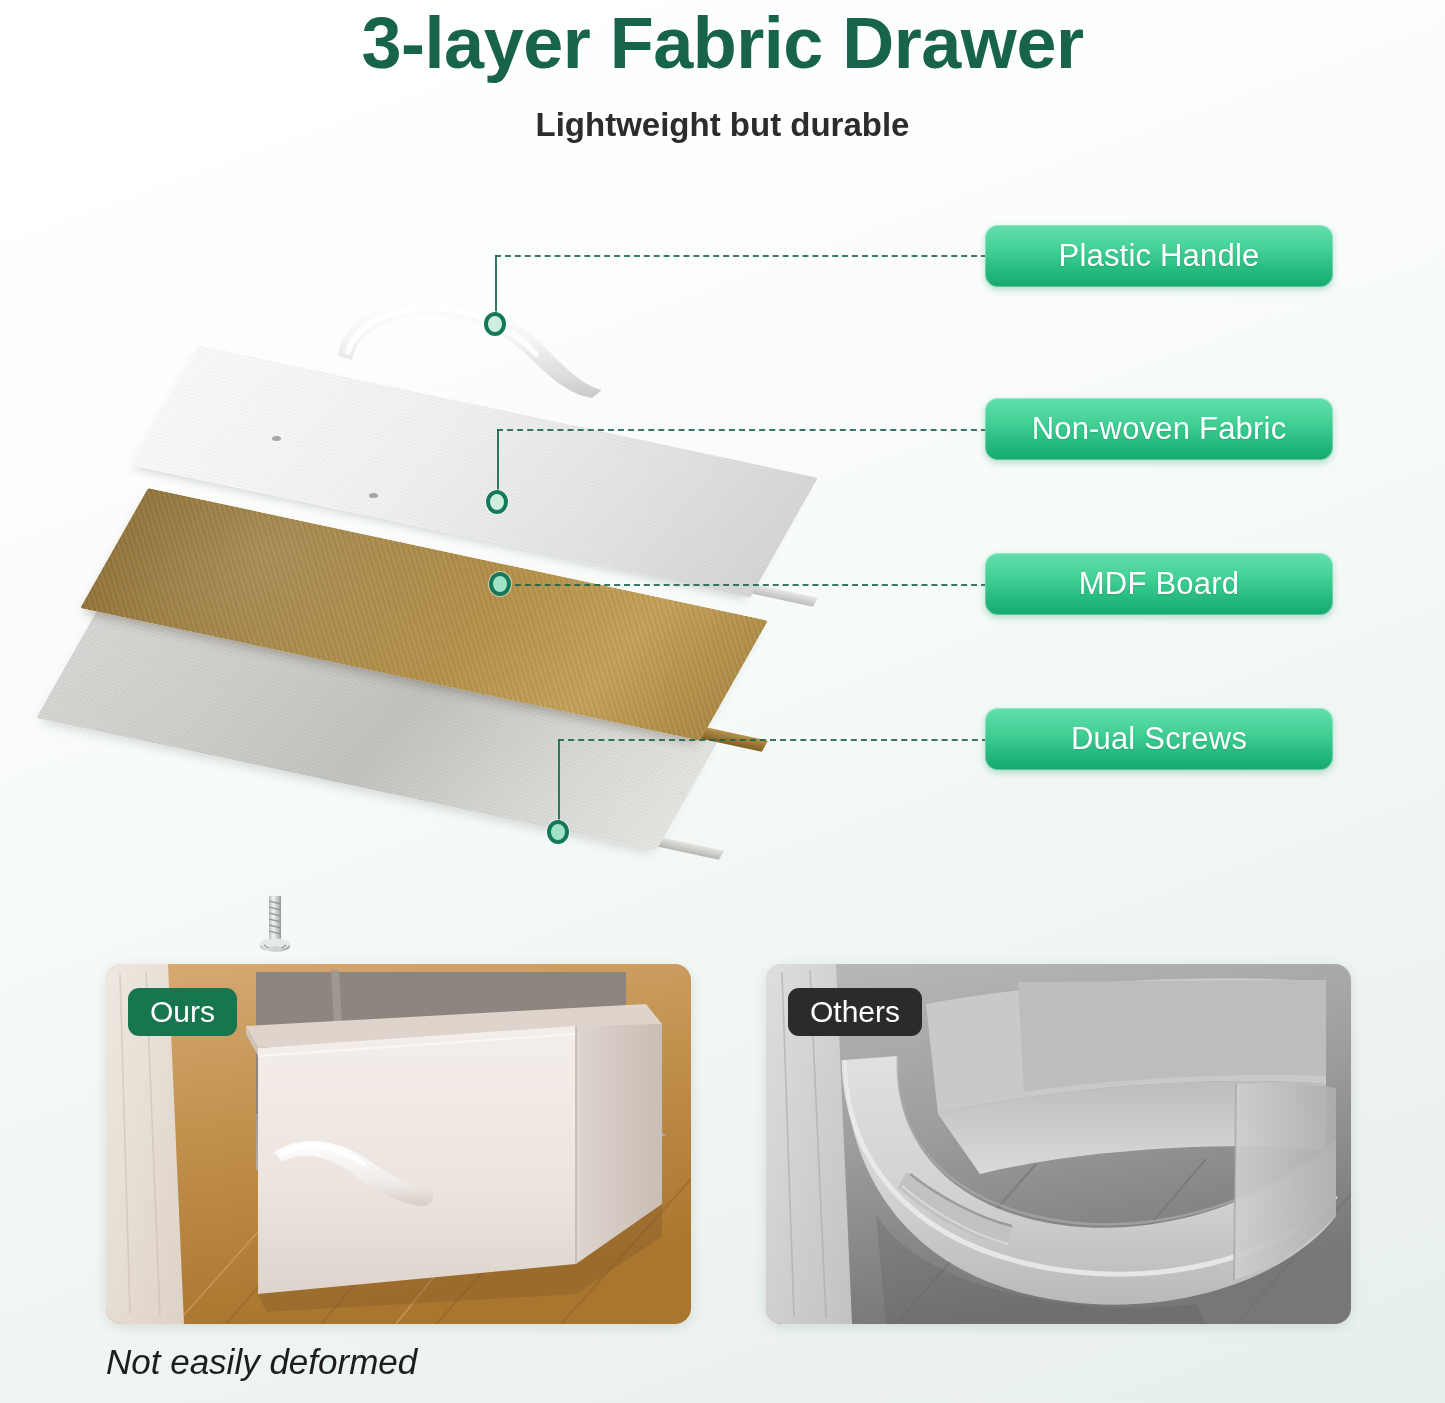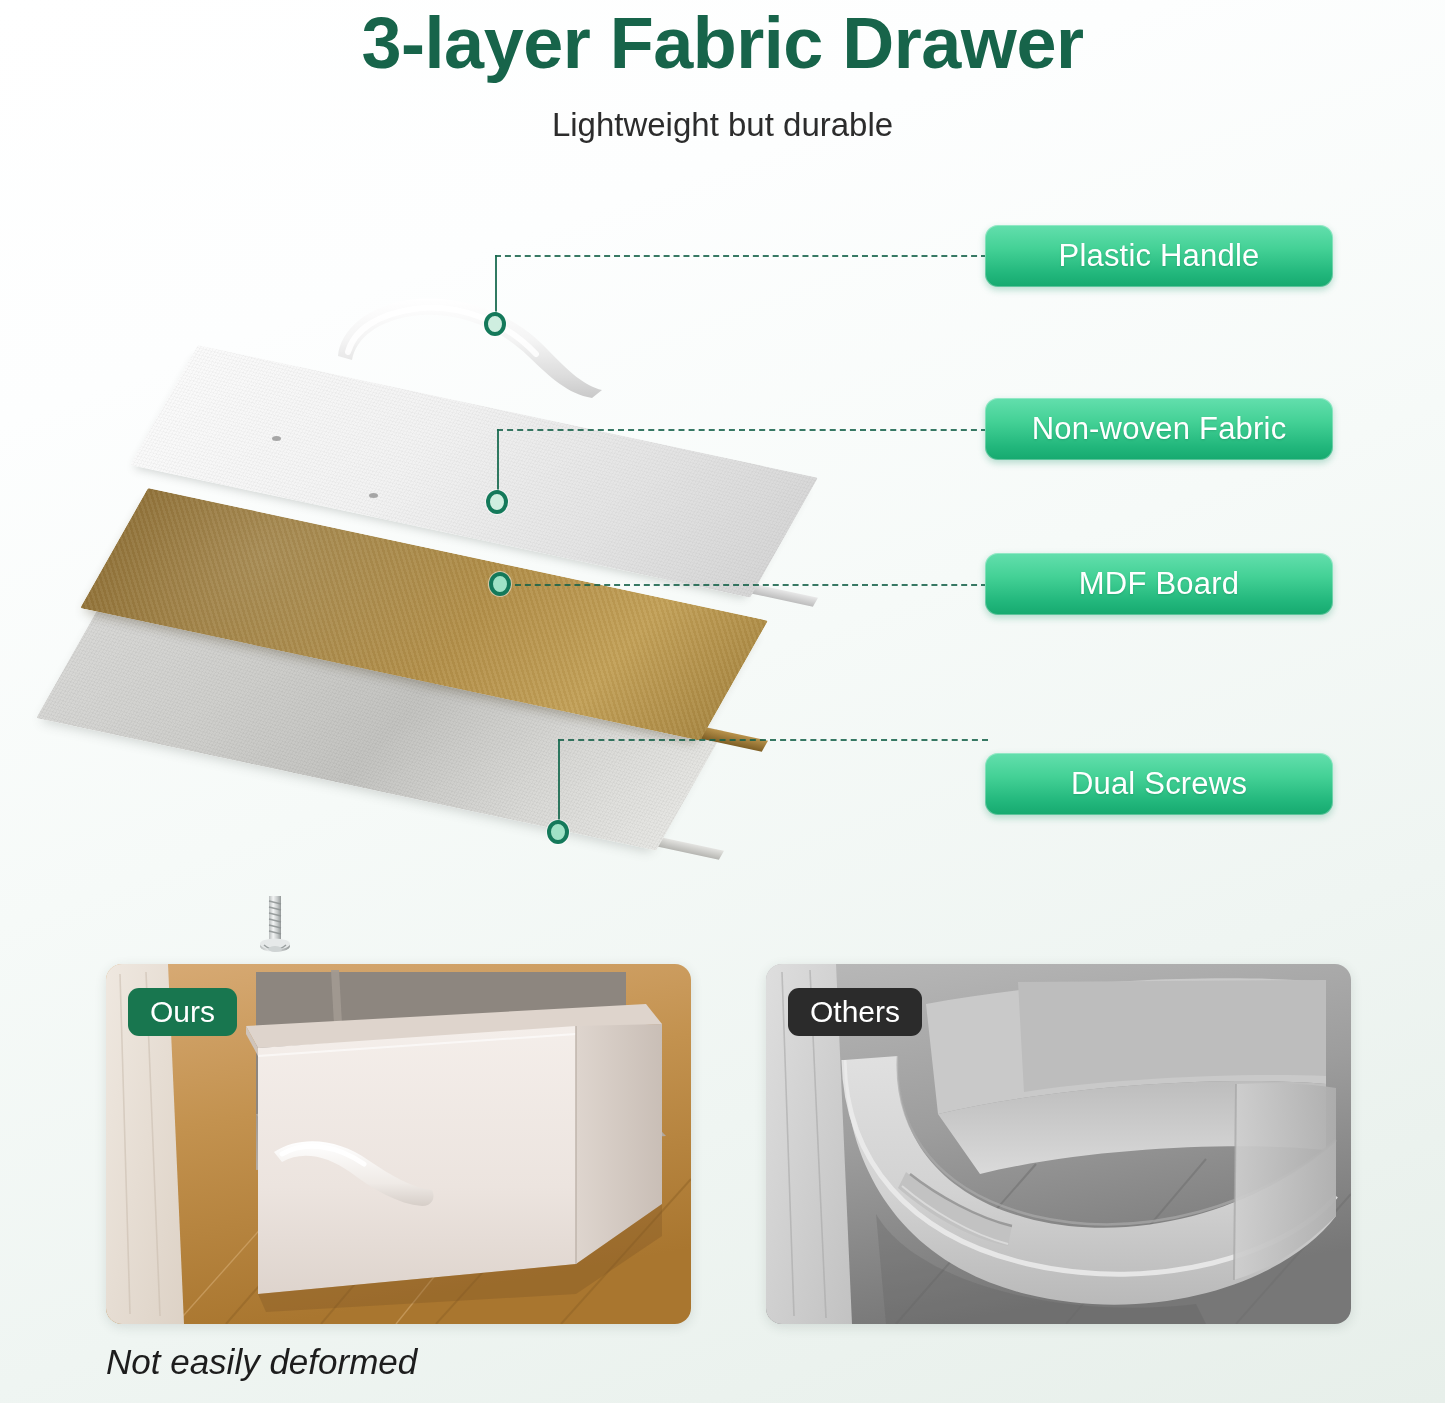--- a/index.html
+++ b/index.html
@@ -32,21 +32,21 @@
   #title {
     font-size:72px;
     font-weight:700;
     letter-spacing:-0.5px;
     color:#17644a;
     line-height:1.05;
     padding-top:6px;
   }
   #subtitle {
     font-size:33px;
-    font-weight:400;
+    font-weight:700;
     color:#2c2c2c;
     padding-top:24px;
   }
 
   
   #diagram { position:absolute; left:0; top:170px; width:1445px; height:740px; }
 
   
   .callout {
     position:absolute;
@@ -62,21 +62,21 @@
     color:#ffffff;
     font-size:31px;
     font-weight:400;
     letter-spacing:0.2px;
     text-shadow:0 1px 2px rgba(0,90,60,0.22);
     white-space:nowrap;
   }
   #callout-handle { top:55px; }
   #callout-fabric { top:228px; }
   #callout-mdf    { top:383px; }
-  #callout-screws { top:538px;margin-top:45px; }
+  #callout-screws { top:538px; }
 
   
   .dash-h {
     position:absolute;
     height:0;
     border-top:2px dashed #16624a;
     opacity:0.85;
   }
   .solid-v {
     position:absolute;

